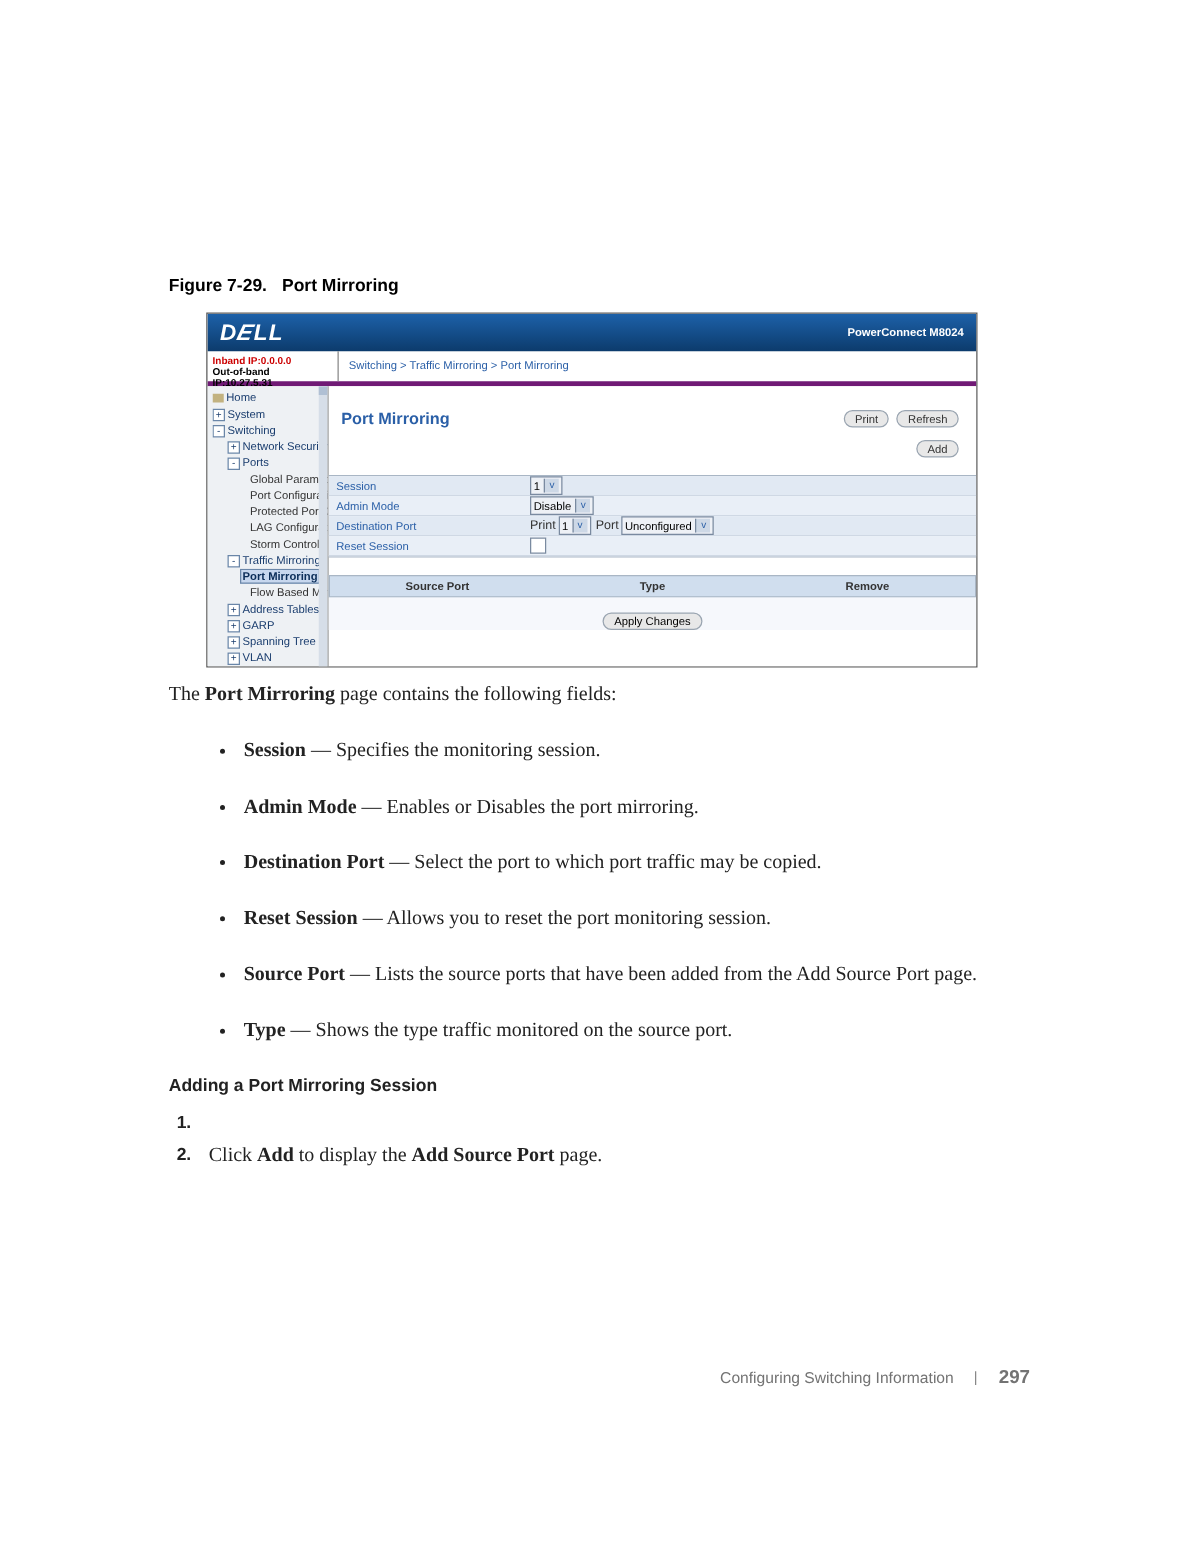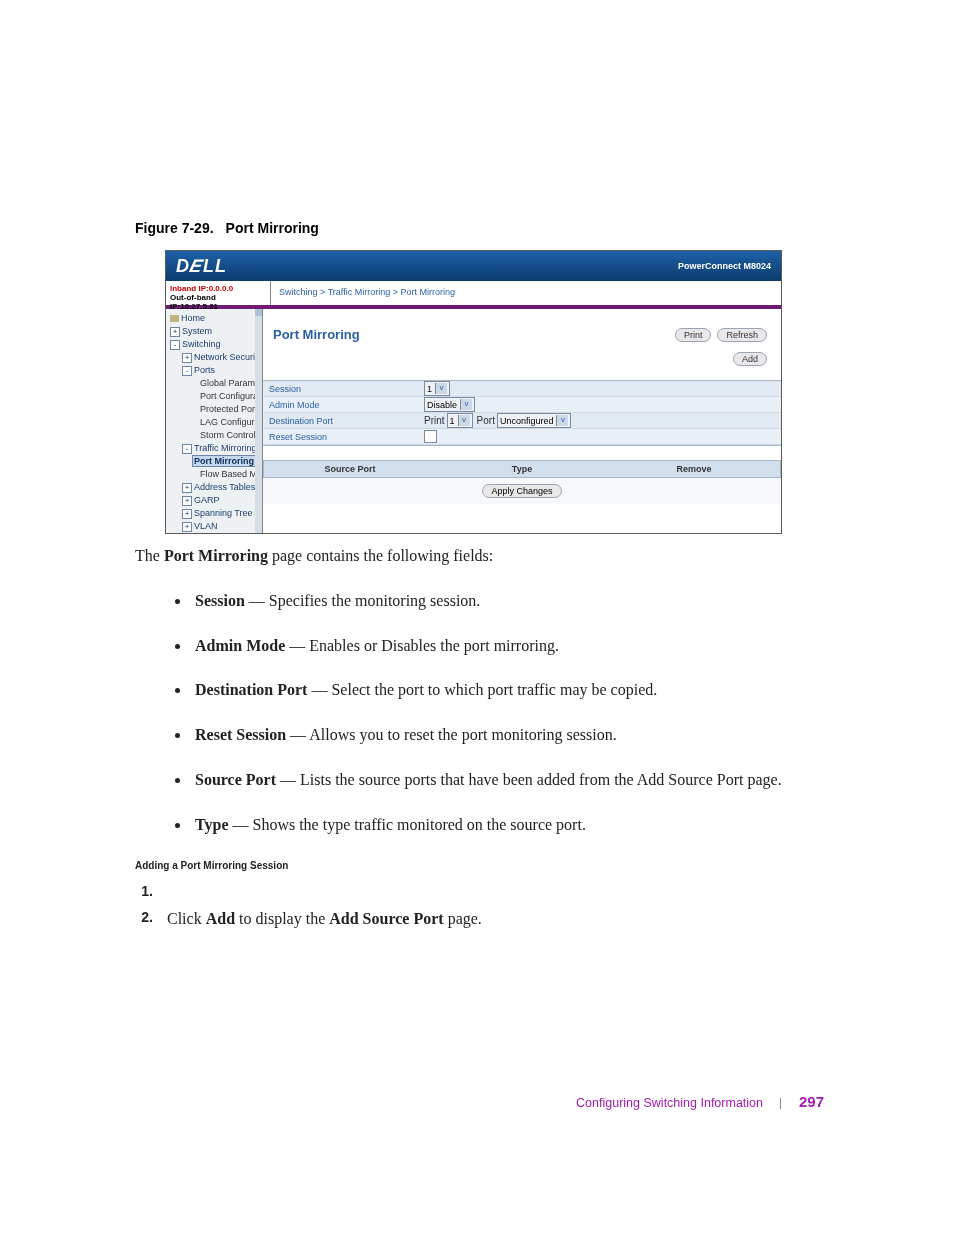--- a/index.html
+++ b/index.html
@@ -43,38 +43,38 @@
   .form-tbl{border-top:1px solid #a9b6c5;border-bottom:1px solid #a9b6c5;margin:0 0 14px 0}
   .form-tbl .row{display:flex;align-items:center;background:#e1e9f3;border-bottom:1px solid #cfd8e4;height:15px;padding:0 6px}
   .form-tbl .row:nth-child(even){background:#e9eff7}
   .form-tbl .lbl{width:155px;color:#2a5fa7;font-size:9px}
   .sel{font-size:9px;height:13px;background:#eef1f6;border:1px solid #7a8aa0;display:inline-flex;align-items:center;padding:0 2px}
   .selbtn{display:inline-block;width:11px;height:11px;background:#cdd8e6;border-left:1px solid #7a8aa0;margin-left:3px;text-align:center;line-height:10px;color:#2a5fa7;font-size:8px}
   .unitpart{color:#333;margin-right:2px}
   .chk{display:inline-block;width:11px;height:11px;border:1px solid #7a8aa0;background:#fff}
   .grid-hdr{display:flex;background:#d0deee;border:1px solid #a9b6c5;height:16px;align-items:center;font-size:9px;font-weight:bold;color:#333}
   .grid-hdr .c1{flex:1;text-align:center}
-  .grid-body{height:26px;background:#f6f8fc;display:flex;align-items:center;justify-content:center}
+  .grid-body{height:26px;background:#f6f8fc;display:flex;align-items:flex-end;justify-content:center}
   .apply{background:#e8e8e8;border:1px solid #9aa5b1;border-radius:9px;padding:1px 8px;font-size:9px}
 
   
   .doc{font-size:16px;line-height:1.55;color:#222;margin-top:6px}
   .doc p{margin:0 0 4px 0}
   .doc ul{margin:6px 0 10px 0;padding-left:56px}
   .doc ul li{margin:20px 0;padding-left:4px}
   .bold{font-weight:bold}
-  .sect{font-family:Arial,Helvetica,sans-serif;font-weight:bold;font-size:10px;margin:14px 0 8px 0}
+  .sect{font-family:Arial,Helvetica,sans-serif;font-weight:bold;font-size:14px;margin:14px 0 8px 0}
   .note-row{display:flex;align-items:flex-start;gap:10px;margin:0 0 6px 0}
   .note-ic{width:18px;height:18px;flex:0 0 18px;position:relative;margin-top:2px}
   .note-ic svg{width:18px;height:18px}
   .note-txt{font-family:Arial,Helvetica,sans-serif;font-size:13.5px}
   .steps{list-style:none;margin:6px 0 0 0;padding:0}
   .steps li{display:flex;gap:14px;margin:4px 0}
   .steps .num{width:18px;text-align:right;font-family:Arial,Helvetica,sans-serif;font-weight:bold;font-size:14px}
-  .footer{position:absolute;bottom:125px;right:130px;font-family:Arial,Helvetica,sans-serif;font-size:12.5px;color:#a21caf}
+  .footer{position:absolute;bottom:125px;right:130px;font-family:Arial,Helvetica,sans-serif;font-size:12.5px;color:#737373}
   .footer .bar{display:inline-block;border-left:1px solid #888;height:11px;margin:0 14px;vertical-align:middle}
   .footer .pn{font-weight:bold;font-size:15px}
 </style>
 </head>
 <body>
 
 <div class="page">
   <div class="fig-caption">
     <span>Figure 7-29.</span><span class="sp"></span><span>Port Mirroring</span>
   </div>

